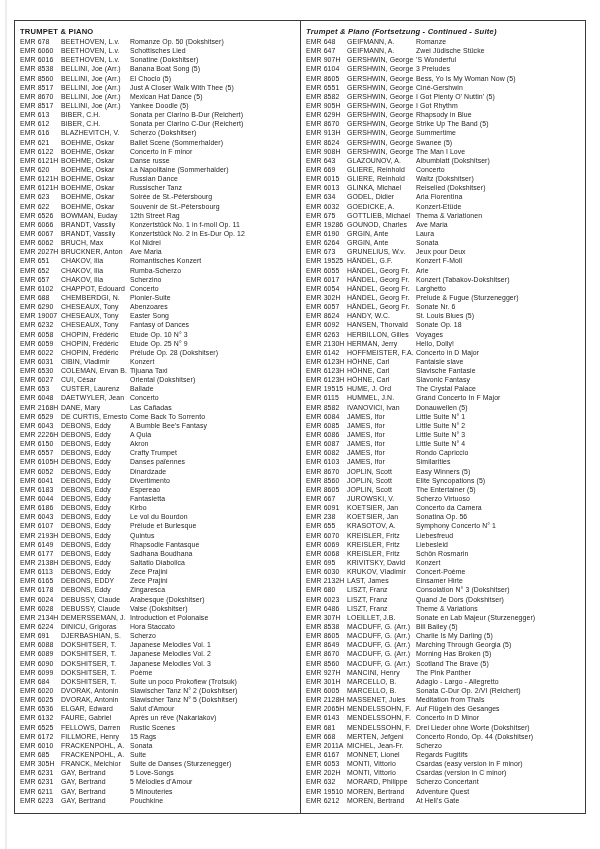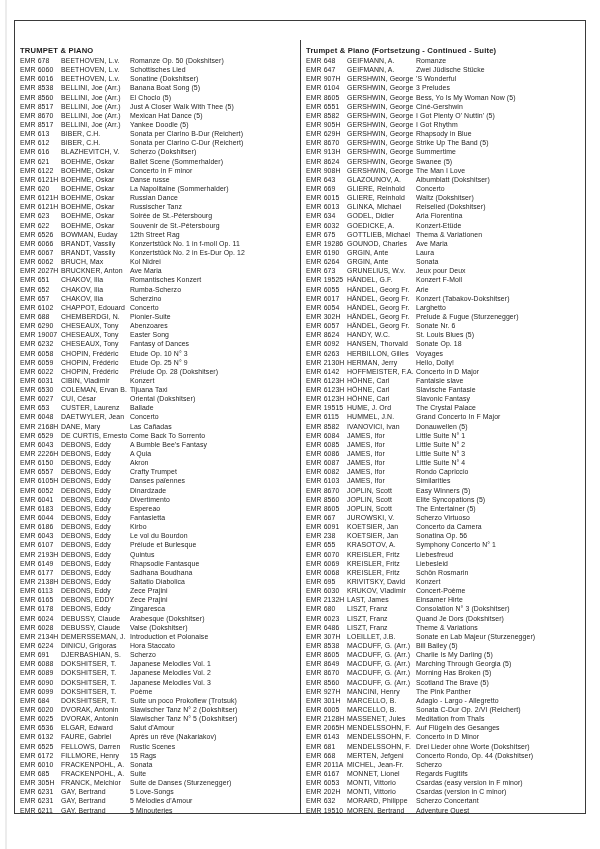--- a/index.html
+++ b/index.html
@@ -6,24 +6,24 @@
   body{
     width:600px;height:849px;position:relative;background:#ffffff;
     font-family:"Liberation Sans","DejaVu Sans",sans-serif;
     color:#1c1c1c;-webkit-font-smoothing:antialiased;
   }
   .scan-edge{position:absolute;left:5px;top:0;width:2px;height:100%;background:#ececec;}
   .frame{
     position:absolute;left:14px;top:20px;width:572px;height:794px;
     border:1px solid #3a3a3a;display:flex;box-sizing:border-box;background:#ffffff;
   }
-  .col{width:50%;box-sizing:border-box;padding:5px 3px 0 5px;overflow:hidden;margin-top:19px;}
+  .col{width:50%;box-sizing:border-box;padding:5px 3px 0 5px;overflow:hidden;}
   .col.right{border-left:1px solid #3a3a3a;}
   .col-header{font-size:7.6px;line-height:11px;height:11px;font-weight:bold;white-space:nowrap;overflow:hidden;letter-spacing:.2px;}
-  .col-header.italic{}
+  .col-header.italic{font-style:italic;}
   .row{display:flex;height:9.15px;line-height:9.15px;font-size:6.9px;white-space:nowrap;overflow:hidden;letter-spacing:.1px;}
   .cell{display:inline-block;overflow:hidden;}
   .cell-num{width:41px;flex:none;}
   .cell-composer{width:69px;flex:none;}
   .cell-title{flex:1;}
 </style>
 </head>
 <body>
 
 <div class="scan-edge"></div>

